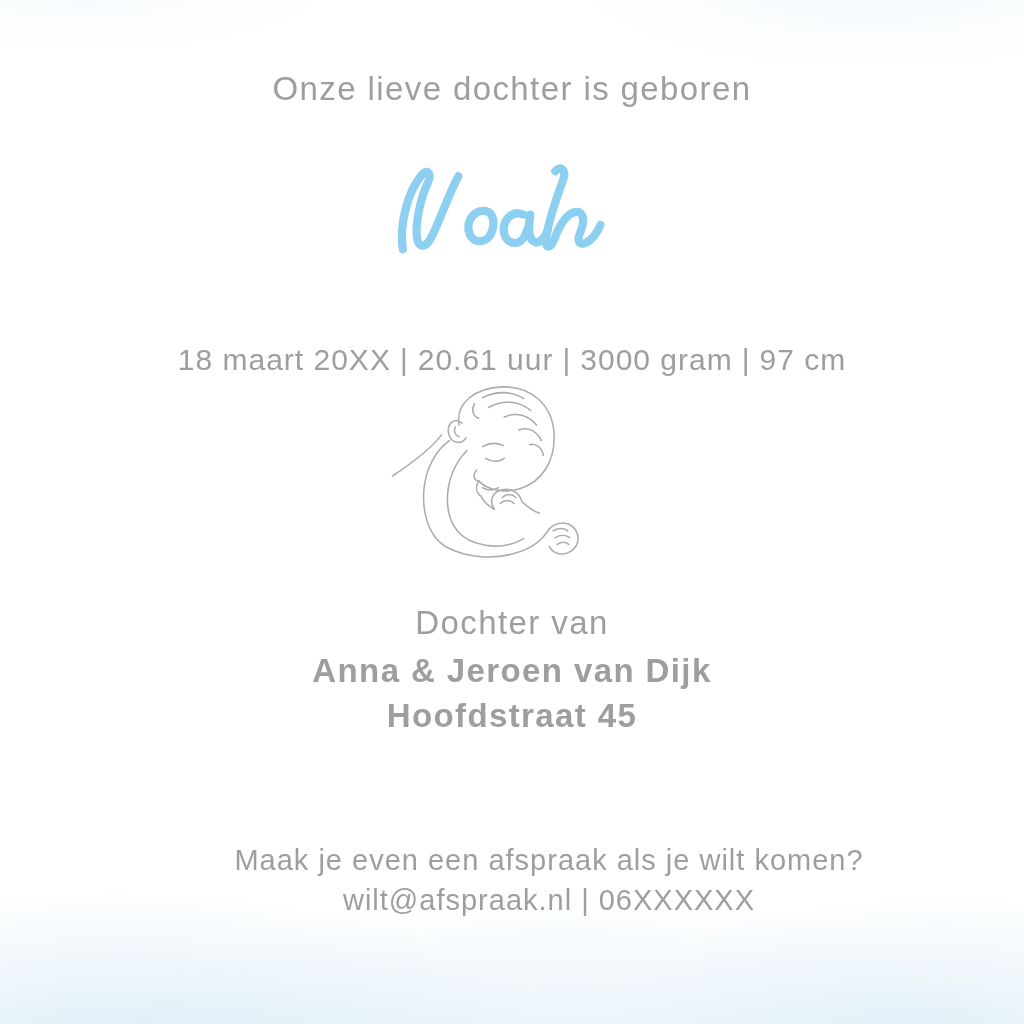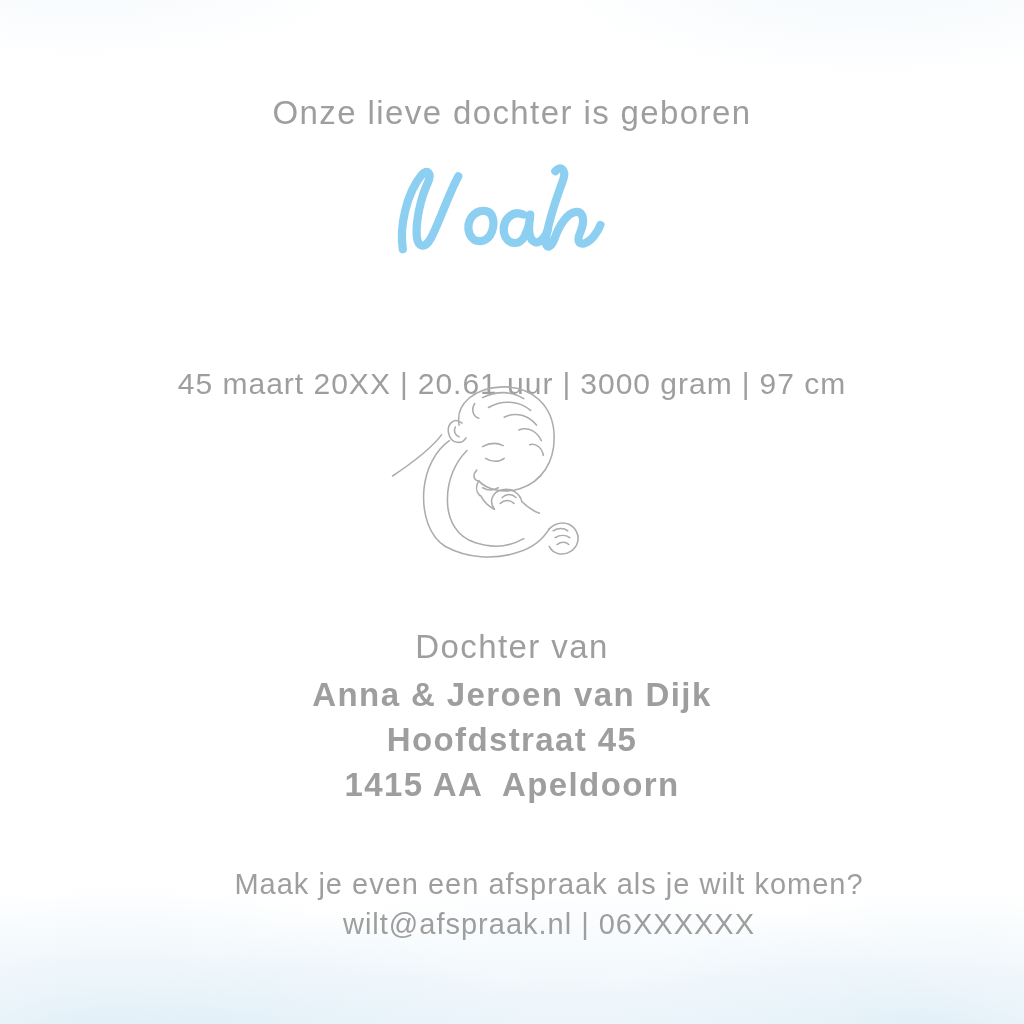--- a/index.html
+++ b/index.html
@@ -15,21 +15,20 @@
       radial-gradient(45% 20% at 92% 102%, rgba(208,230,243,0.65) 0%, rgba(255,255,255,0) 75%),
       radial-gradient(40% 12% at 85% -2%, rgba(230,241,248,0.45) 0%, rgba(255,255,255,0) 80%),
       radial-gradient(35% 10% at 8% -2%, rgba(232,242,249,0.40) 0%, rgba(255,255,255,0) 80%),
       #ffffff;
   }
   .txt{
     position:absolute;left:0;width:100%;
     text-align:center;
     color:#9E9E9E;
     letter-spacing:1.4px;
-    margin-top:24px;
   }
   .intro      {top:70px;  font-size:33px;}
   .details    {top:343px; font-size:30px; letter-spacing:1px;}
   .relation   {top:604px; font-size:33px;}
   .parents-blk{top:648px; font-size:33px; line-height:45px;font-weight:bold;}
   .rsvp-blk   {top:840px; font-size:29px; line-height:40px; letter-spacing:1px;padding-left:37px;}
   .pre{white-space:pre;}
   .sep{padding:0 9px;}
   .name-wrap{
     position:absolute;top:152px;left:50%;
@@ -53,21 +52,21 @@
   <div class="name-wrap" role="img" aria-label="Noah">
     <svg class="blue-stroke" width="260" height="113" viewBox="0 0 300 130">
       <path d="M 24 112 C 20 86 28 48 46 26 C 52 19 58 24 53 35 C 45 52 39 78 40 96 C 41 110 49 112 56 100 C 66 82 76 50 88 28"></path>
       <path d="M 120 68 C 106 66 96 80 101 94 C 106 107 122 105 127 91 C 131 79 127 69 120 68"></path>
       <path d="M 163 72 C 149 66 138 80 141 94 C 144 107 159 109 165 96 C 169 88 171 77 171 72 C 169 86 168 101 177 104 C 182 105 188 99 191 91"></path>
       <path d="M 200 22 C 206 15 213 20 209 32 C 198 62 190 89 189 103 C 189 112 195 111 199 100 C 204 86 213 70 224 69 C 233 68 234 80 229 92 C 225 101 226 107 234 105 C 241 103 248 94 252 84"></path>
     </svg>
   </div>
 
   <div class="txt details">
-    <span>45 maart 20XX</span><span class="sep">|</span><span>20.61 uur</span><span class="sep">|</span><span>3000 gram</span><span class="sep">|</span><span>97 cm</span>
+    <span>18 maart 20XX</span><span class="sep">|</span><span>20.61 uur</span><span class="sep">|</span><span>3000 gram</span><span class="sep">|</span><span>97 cm</span>
   </div>
 
   <div class="baby-wrap" role="img" aria-label="sleeping-baby-line-art">
     <svg class="gray-stroke" width="255" height="186" viewBox="0 0 260 190">
 
       <path d="M 76 44 C 72 22 92 6 120 5 C 150 4 172 24 173 54 C 174 82 160 102 138 109 C 122 114 104 110 96 101"></path>
 
       <path d="M 79 42 C 70 35 62 44 66 55 C 69 63 79 64 83 57"></path>
       <path d="M 72 46 C 70 50 72 55 76 56"></path>
 
@@ -100,21 +99,20 @@
       <path d="M 140 122 C 146 128 152 132 158 134"></path>
       <path d="M 98 116 C 102 124 108 128 112 130"></path>
     </svg>
   </div>
 
   <div class="txt relation">Dochter van</div>
 
   <div class="txt parents-blk">
     <div>Anna &amp; Jeroen van Dijk</div>
     <div>Hoofdstraat 45</div>
-    <div class="pre">1415 AA  Apeldoorn</div>
   </div>
 
   <div class="txt rsvp-blk">
     <div>Maak je even een afspraak als je wilt komen?</div>
     <div>
       <span>wilt@afspraak.nl</span><span class="sep">|</span><span>06XXXXXX</span>
     </div>
   </div>
 
 </div>

